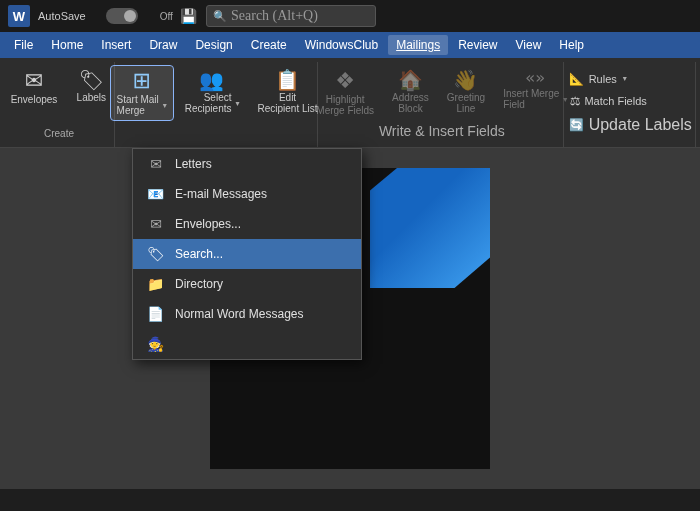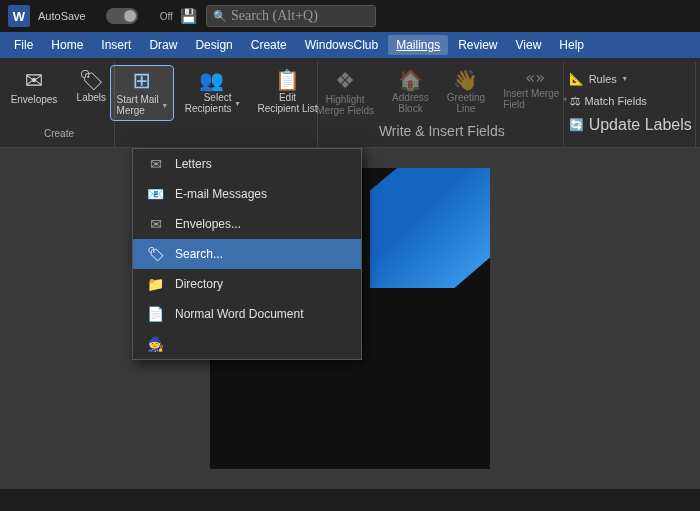--- a/index.html
+++ b/index.html
@@ -374,21 +374,21 @@
   <div class="dropdown-item selected">
     <span class="dropdown-item-icon">🏷</span>
     <span>Search...</span>
   </div>
   <div class="dropdown-item">
     <span class="dropdown-item-icon">📁</span>
     <span>Directory</span>
   </div>
   <div class="dropdown-item">
     <span class="dropdown-item-icon">📄</span>
-    <span>Normal Word Document</span>
+    <span>Normal Word Messages</span>
   </div>
   <div class="dropdown-item">
     <span class="dropdown-item-icon">🧙</span>
   </div>
 </div>
 
 <div class="doc-area">
   <div class="doc-page-area">
     <div class="doc-page">
       <div style="position:relative; width:100%; height:100%;">

